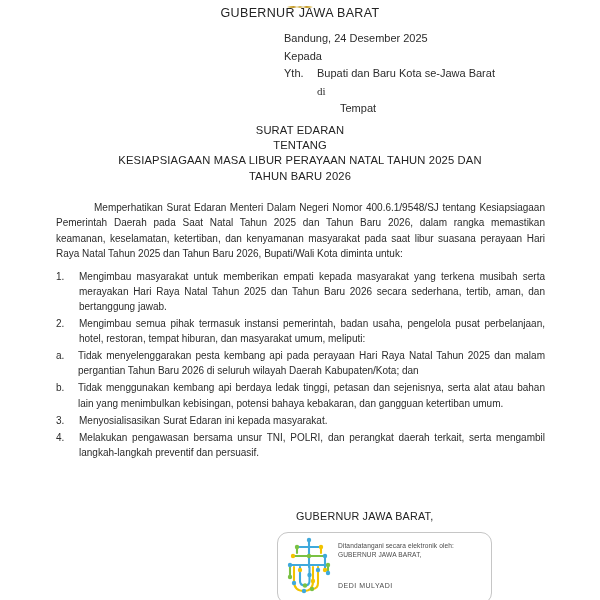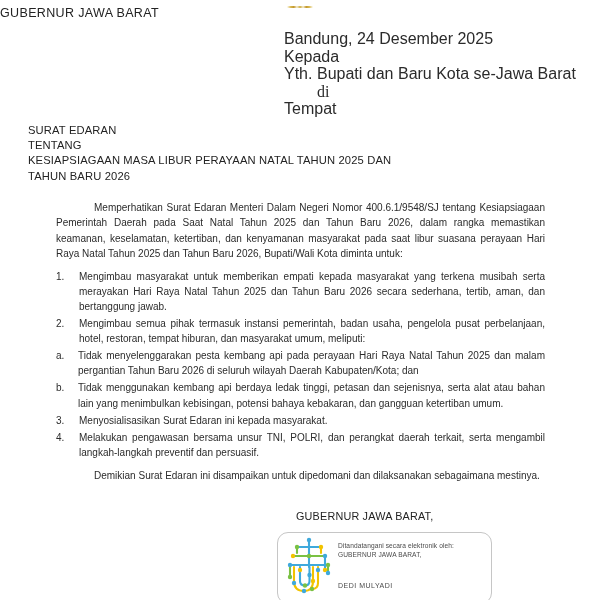--- a/index.html
+++ b/index.html
@@ -51,55 +51,56 @@
         #d4af37 86%,
         rgba(201,162,39,0) 100%);
     opacity: 0.85;
   }
 
   .kop-title {
     position: absolute;
     top: 6px;
     left: 0;
     right: 0;
+    text-align: center;
     font-size: 12.5px;
     letter-spacing: 0.35px;
     color: #232323;
   }
 
   
   .address-block {
     position: absolute;
     top: 30px;
     left: 284px;
-    font-size: 16px;
+    font-size: 11px;
     line-height: 17.5px;
     color: #2b2b2b;
   }
   .addr-line { white-space: nowrap; }
   .addr-yth {
     display: flex;
     align-items: flex-start;
     white-space: nowrap;
     justify-content: flex-end;
   }
   .addr-yth-label {
     width: 33px;
     flex: 0 0 33px;
   }
   .addr-di { margin-left: 33px; font-family: Liberation Serif, serif; }
-  .addr-tempat { }
+  .addr-tempat { margin-left: 56px; }
 
   
   .doc-title {
     position: absolute;
     top: 123px;
     left: 28px;
     right: 28px;
-    text-align: left;
+    text-align: center;
     font-size: 11.2px;
     line-height: 15.2px;
     letter-spacing: 0.15px;
     color: #232323;
   }
   .doc-title div { white-space: nowrap; }
 
   
   .body-wrap {
     position: absolute;
@@ -262,21 +263,20 @@
         <span class="item-text">Menyosialisasikan Surat Edaran ini kepada masyarakat.</span>
       </li>
 
       <li class="list-item">
         <span class="marker">4.</span>
         <span class="item-text">Melakukan pengawasan bersama unsur TNI, POLRI, dan perangkat daerah terkait, serta mengambil langkah-langkah preventif dan persuasif.</span>
       </li>
 
     </ul>
 
-    <p class="para indent closing">Demikian Surat Edaran ini disampaikan untuk dipedomani dan dilaksanakan sebagaimana mestinya.</p>
   </div>
 
   <div class="sign-block">
     <div class="sign-title">GUBERNUR JAWA BARAT,</div>
   </div>
 
   <div class="esign-box">
     <div class="esign-logo">
       <svg width="50" height="62" viewBox="0 0 50 62" xmlns="http://www.w3.org/2000/svg">
         <g fill="none" stroke-width="2.1" stroke-linecap="round">

